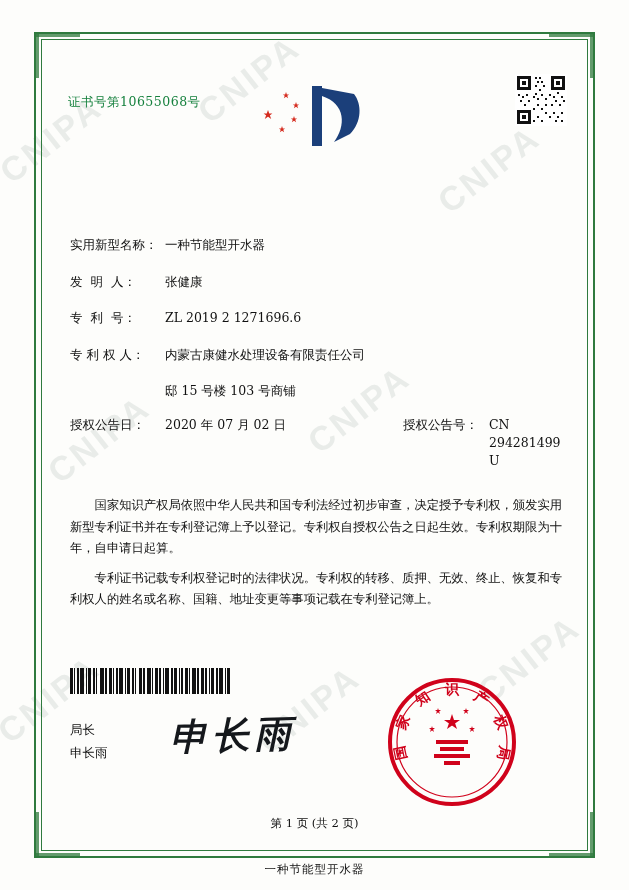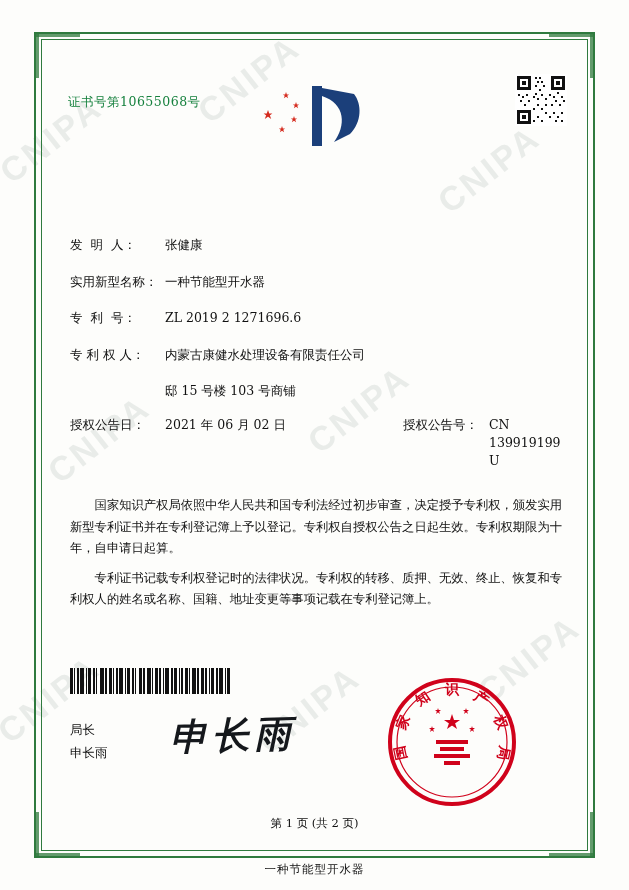--- a/index.html
+++ b/index.html
@@ -350,47 +350,47 @@
           <path d="M62 4 L72 4 L72 64 L62 64 Z"></path>
           <path d="M72 6 L104 12 C112 22 112 40 100 52 L84 60 C96 44 96 22 72 14 Z"></path>
         </g>
       </svg>
     </div>
 
 
     <div class="fields">
 
       <div class="field-row">
+        <div class="field-label">实用新型名称：</div>
+        <div class="field-value">一种节能型开水器</div>
+      </div>
+
+      <div class="field-row">
         <div class="field-label">发  明  人：</div>
         <div class="field-value">张健康</div>
-      </div>
-
-      <div class="field-row">
-        <div class="field-label">实用新型名称：</div>
-        <div class="field-value">一种节能型开水器</div>
       </div>
 
       <div class="field-row">
         <div class="field-label">专  利  号：</div>
         <div class="field-value">ZL 2019 2 1271696.6</div>
       </div>
 
 
       <div class="field-row">
         <div class="field-label">专 利 权 人：</div>
         <div class="field-value">内蒙古康健水处理设备有限责任公司</div>
       </div>
 
       <div class="addr-line2">邸 15 号楼 103 号商铺</div>
 
       <div class="field-row dual" style="margin-top:16px;">
         <div class="field-label">授权公告日：</div>
-        <div class="field-value">2021 年 06 月 02 日</div>
+        <div class="field-value">2020 年 07 月 02 日</div>
         <div class="label2">授权公告号：</div>
-        <div class="value2">CN 139919199 U</div>
+        <div class="value2">CN 294281499 U</div>
       </div>
 
     </div>
 
     <div class="paras">
       <p>国家知识产权局依照中华人民共和国专利法经过初步审查，决定授予专利权，颁发实用新型专利证书并在专利登记簿上予以登记。专利权自授权公告之日起生效。专利权期限为十年，自申请日起算。</p>
       <p>专利证书记载专利权登记时的法律状况。专利权的转移、质押、无效、终止、恢复和专利权人的姓名或名称、国籍、地址变更等事项记载在专利登记簿上。</p>
     </div>
 
     <div class="barcode">

